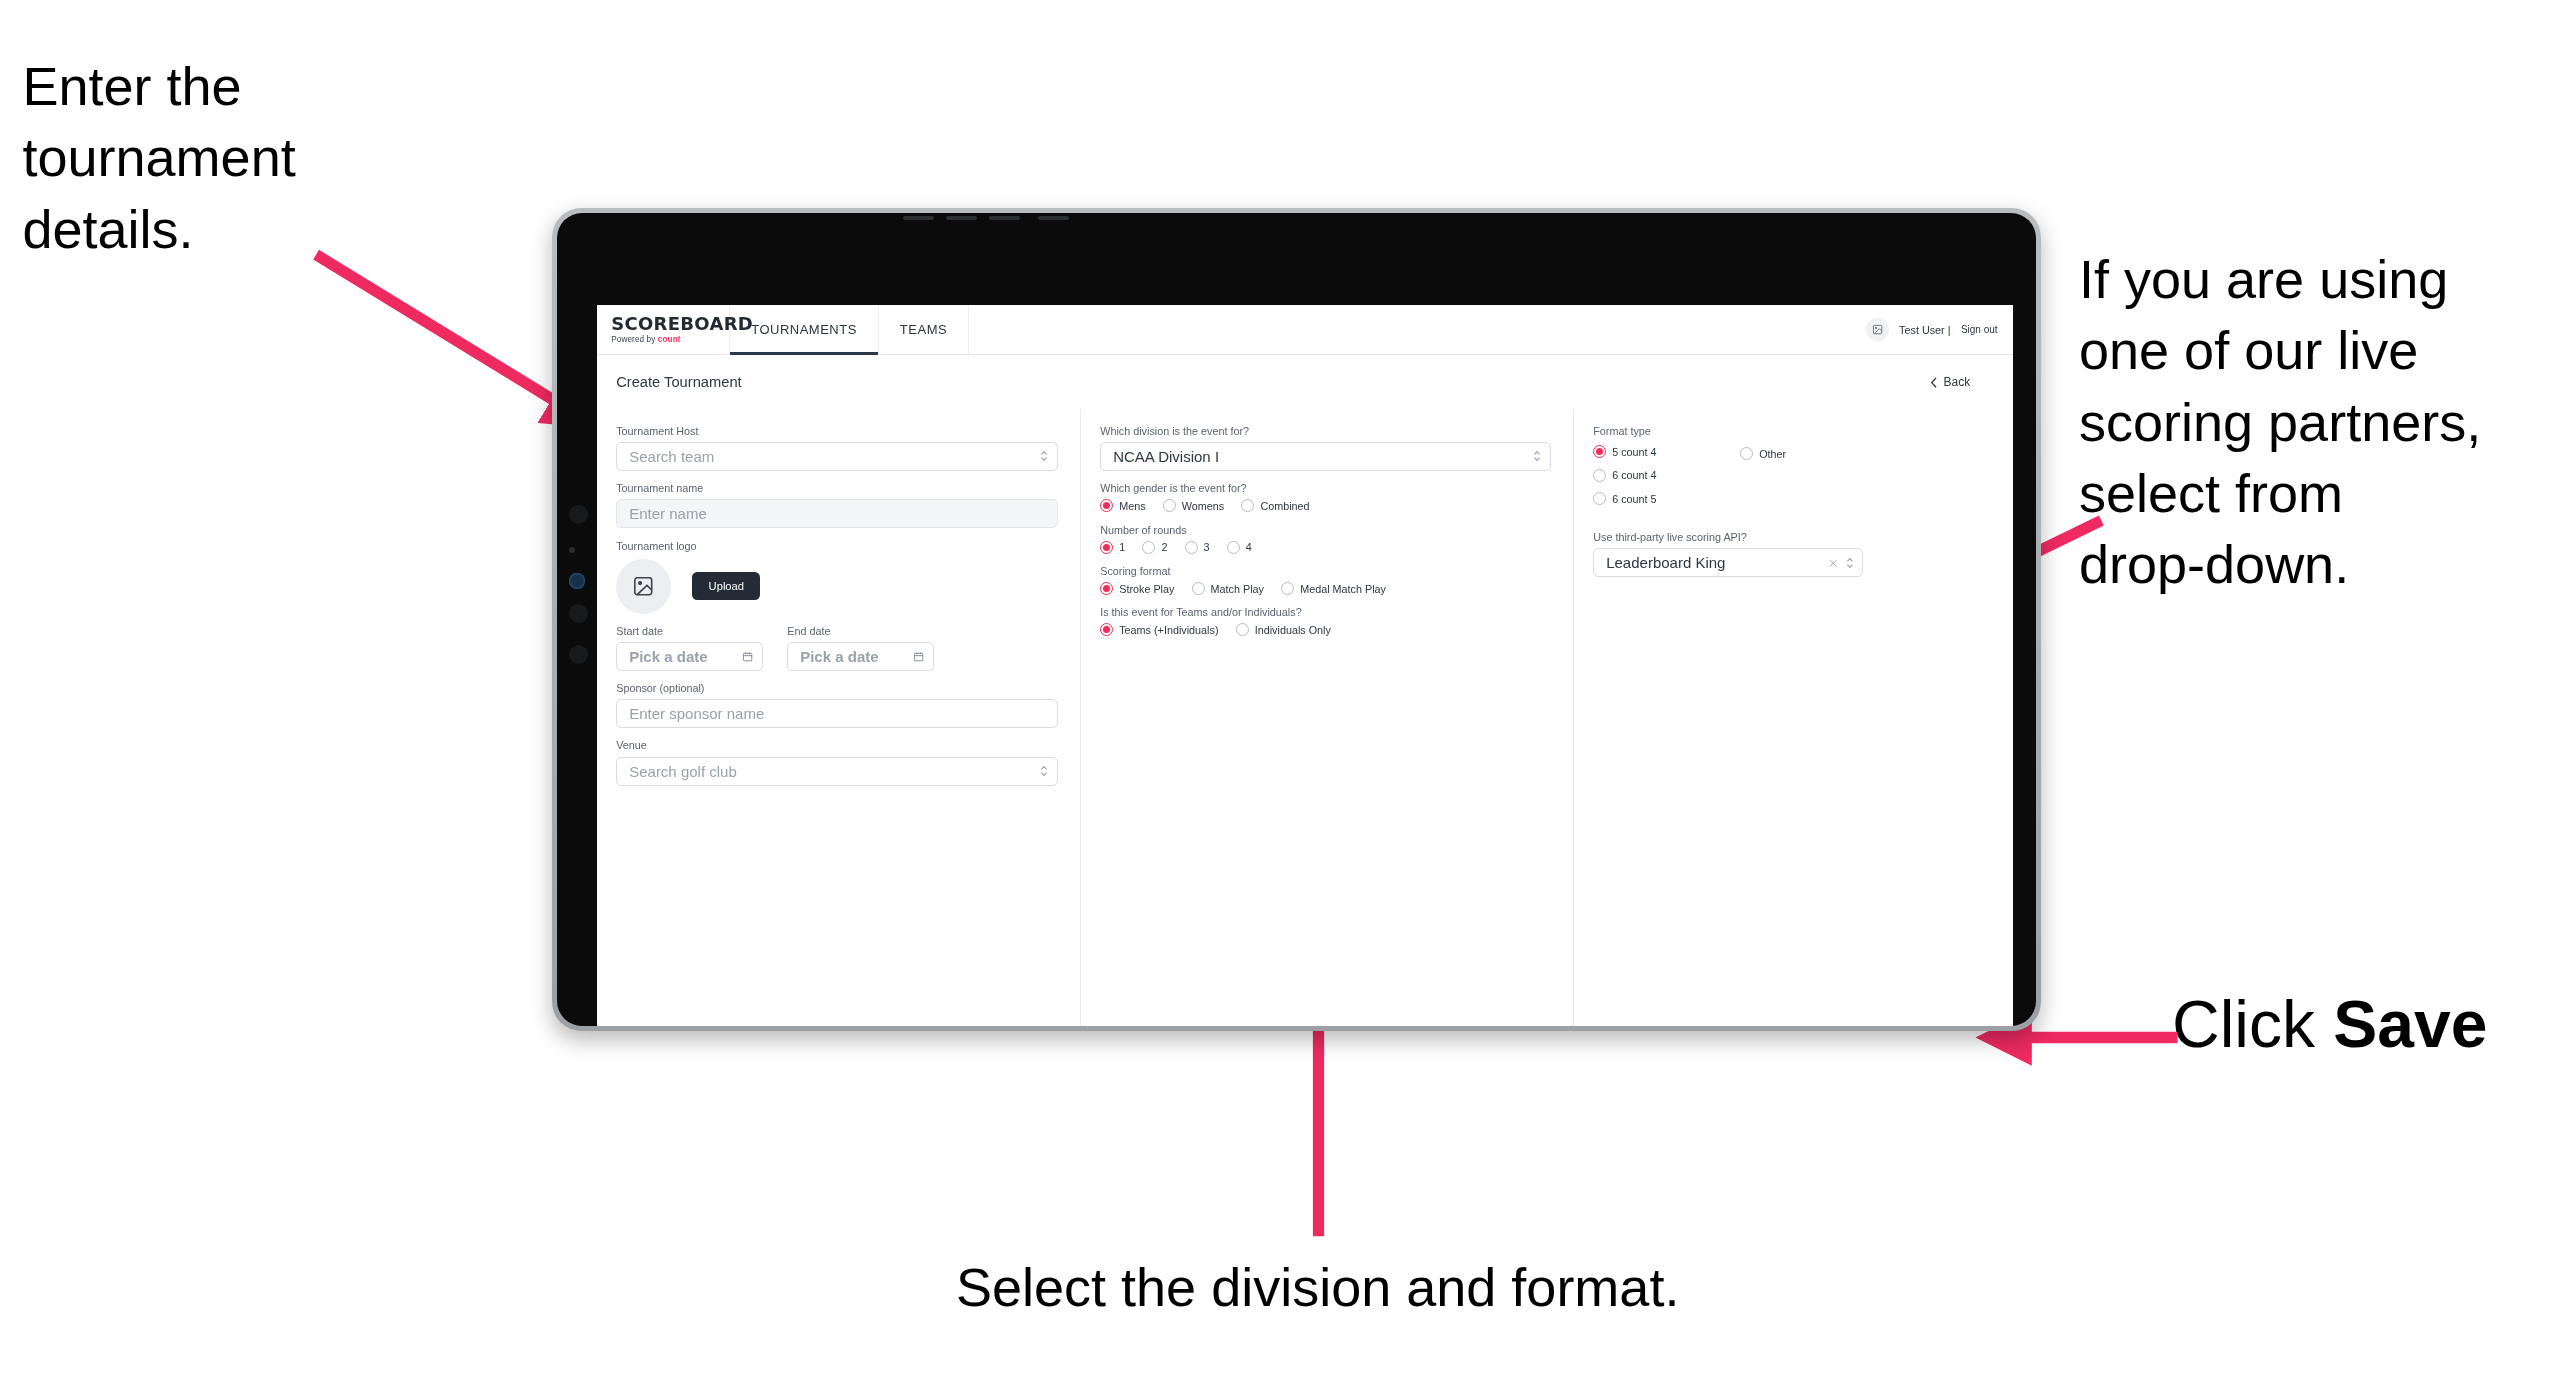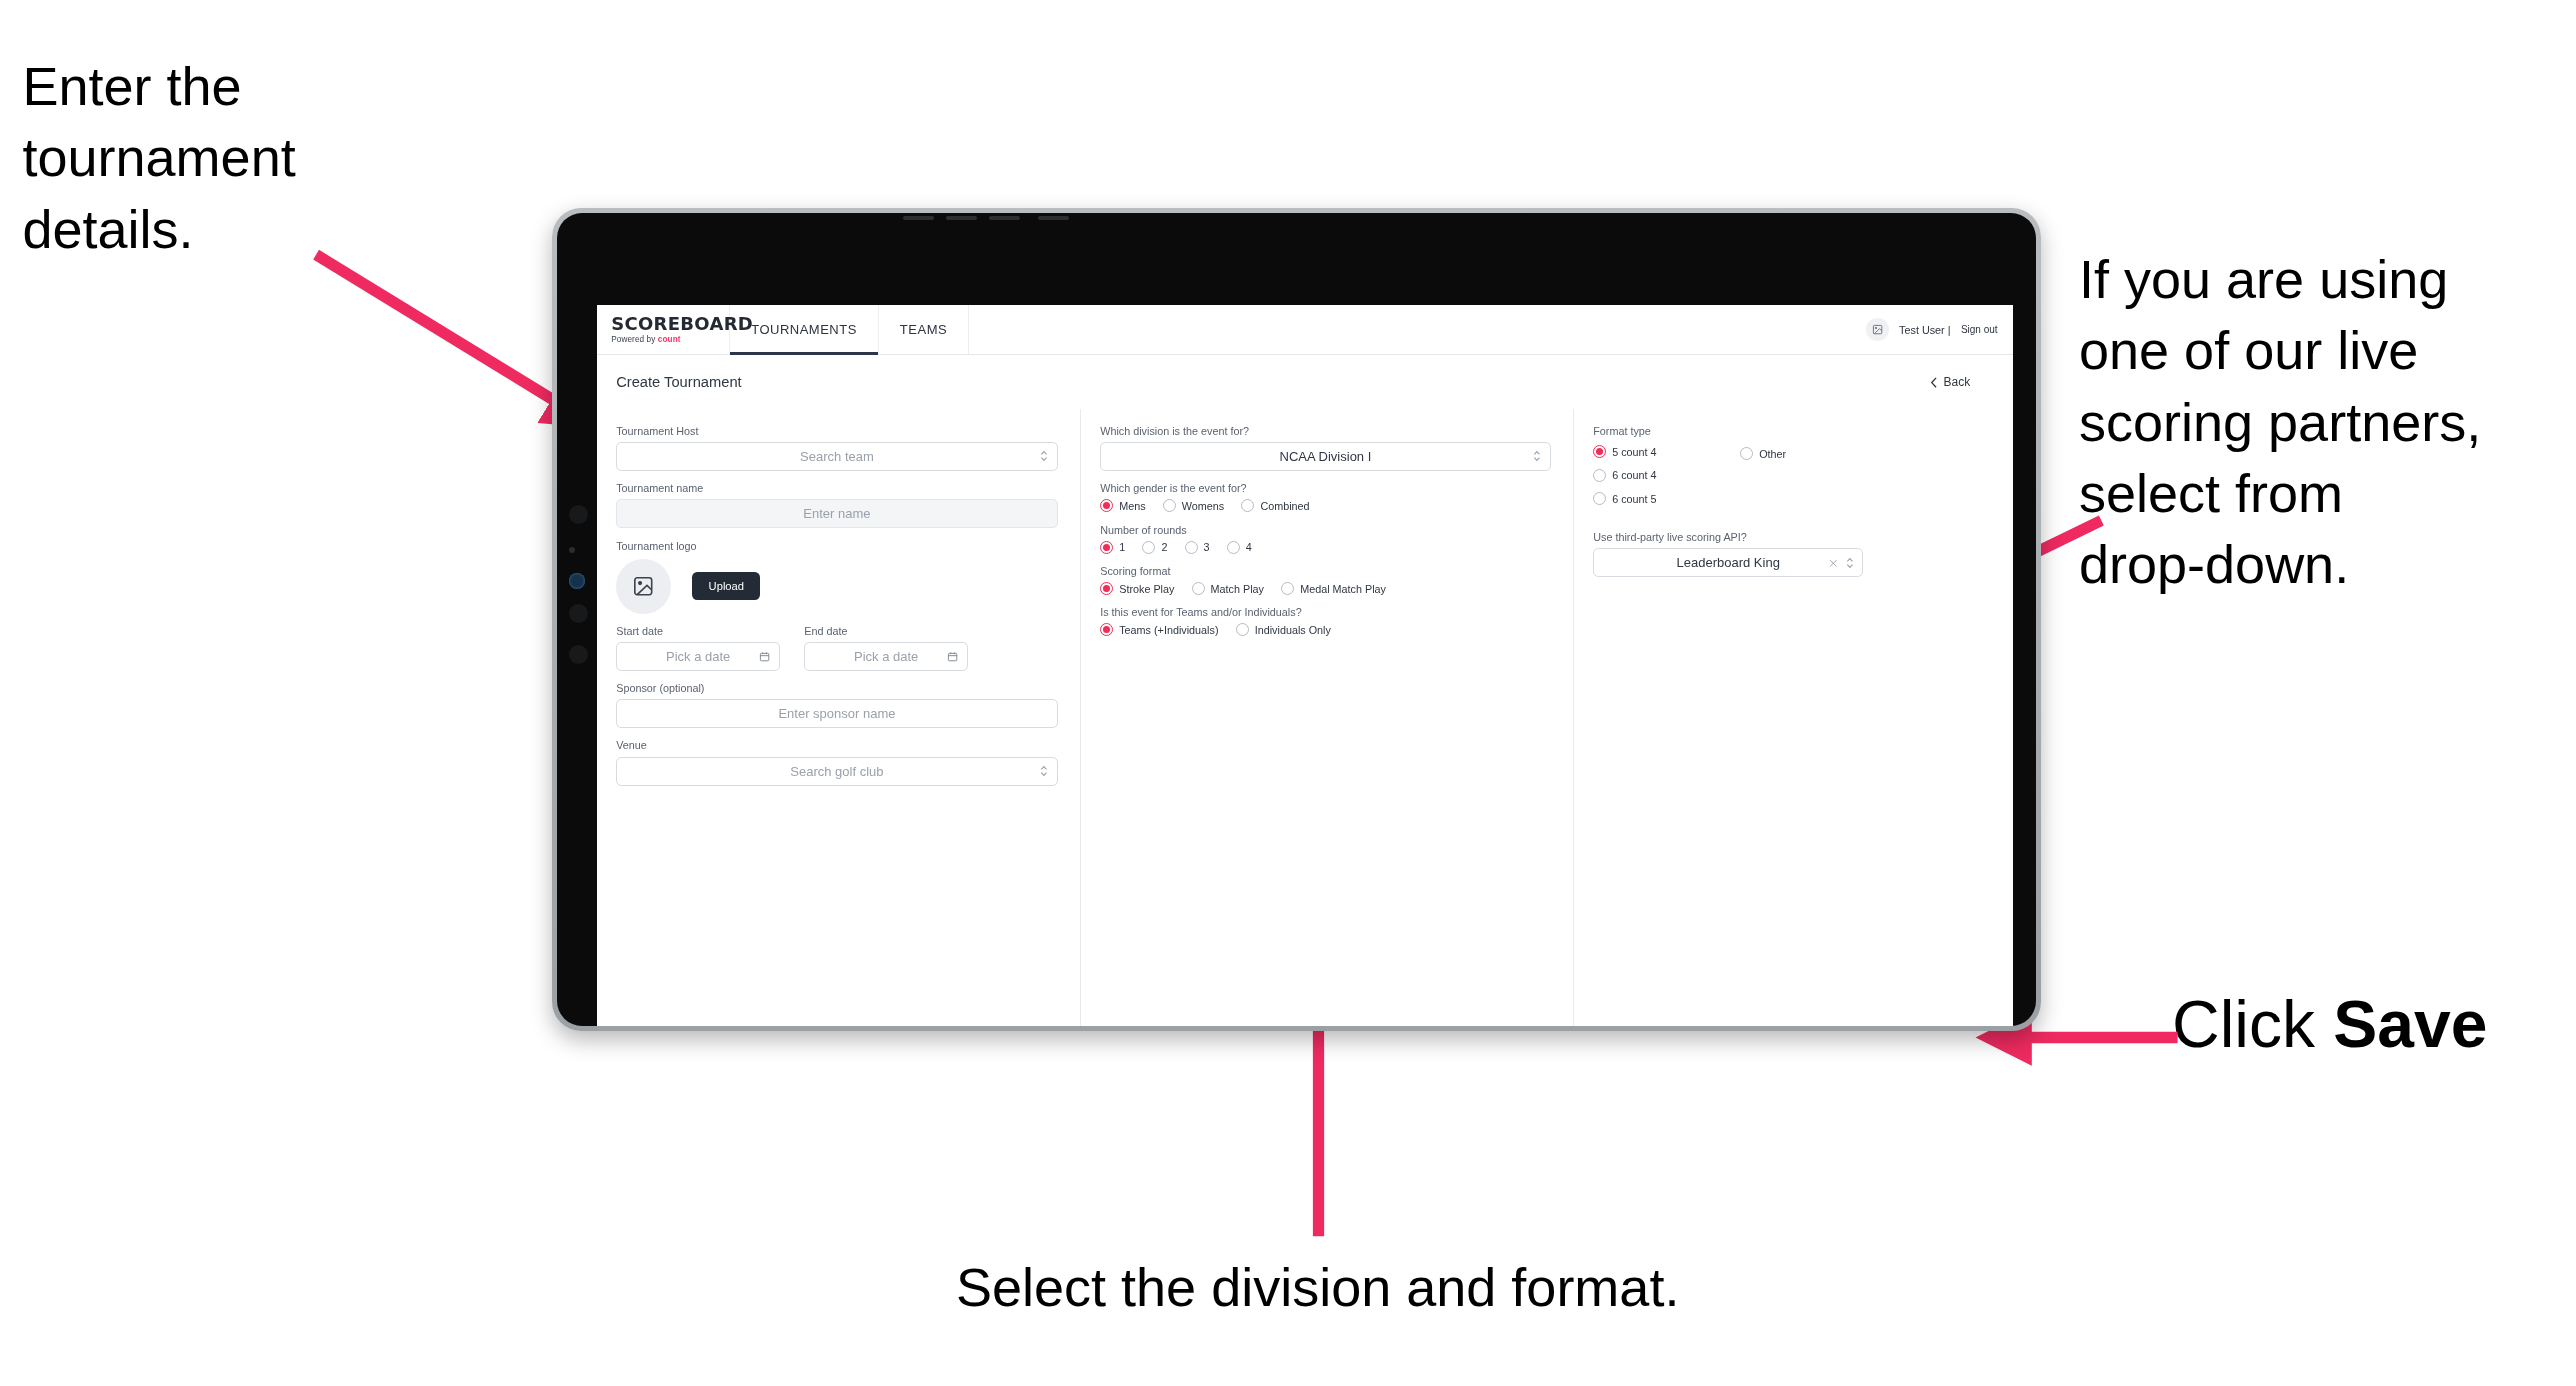--- a/index.html
+++ b/index.html
@@ -125,30 +125,29 @@
   #col-left  { width: 484px; border-right:0.9px solid #e8ebee; }
   #col-mid   { width: 493px; border-right:0.9px solid #e8ebee; }
   #col-right { flex:1; }
 
   .field-label { font-size: 10.8px; color:#5a6270; margin: 11.2px 0 5.2px 0; }
   .field-label.first { margin-top: 10.4px; }
 
   .input {
     height: 29px; border:0.9px solid #d7dbe0; border-radius:5.2px;
     background:#fff; display:flex; align-items:center;
-    padding: 0 24px; font-size: 13px; color:#9aa1ab;
+    padding: 0 12px; font-size: 15px; color:#9aa1ab;
     position:relative;
-    justify-content:center;
   }
   .input.filled-gray { background:#f4f5f7; border-color:#e2e5e9; }
   .input .value { color:#2f3742; }
   .input .right-ic { position:absolute; right:8.6px; color:#9aa1ab; display:flex; align-items:center; gap:7.8px;}
 
   .w-full { width: 100%; }
-  .w-half { width: 164px; }
+  .w-half { width: 147px; font-weight: bold; }
 
   .row2 { display:flex; gap: 24px; }
 
   
   #logo-row { display:flex; align-items:center; gap: 21px; margin-top: 7px; }
   #logo-circle {
     width: 55px; height: 55px; border-radius: 50%; background:#eceef1;
     display:flex; align-items:center; justify-content:center; color:#3c434d;
   }
   #upload-btn {

